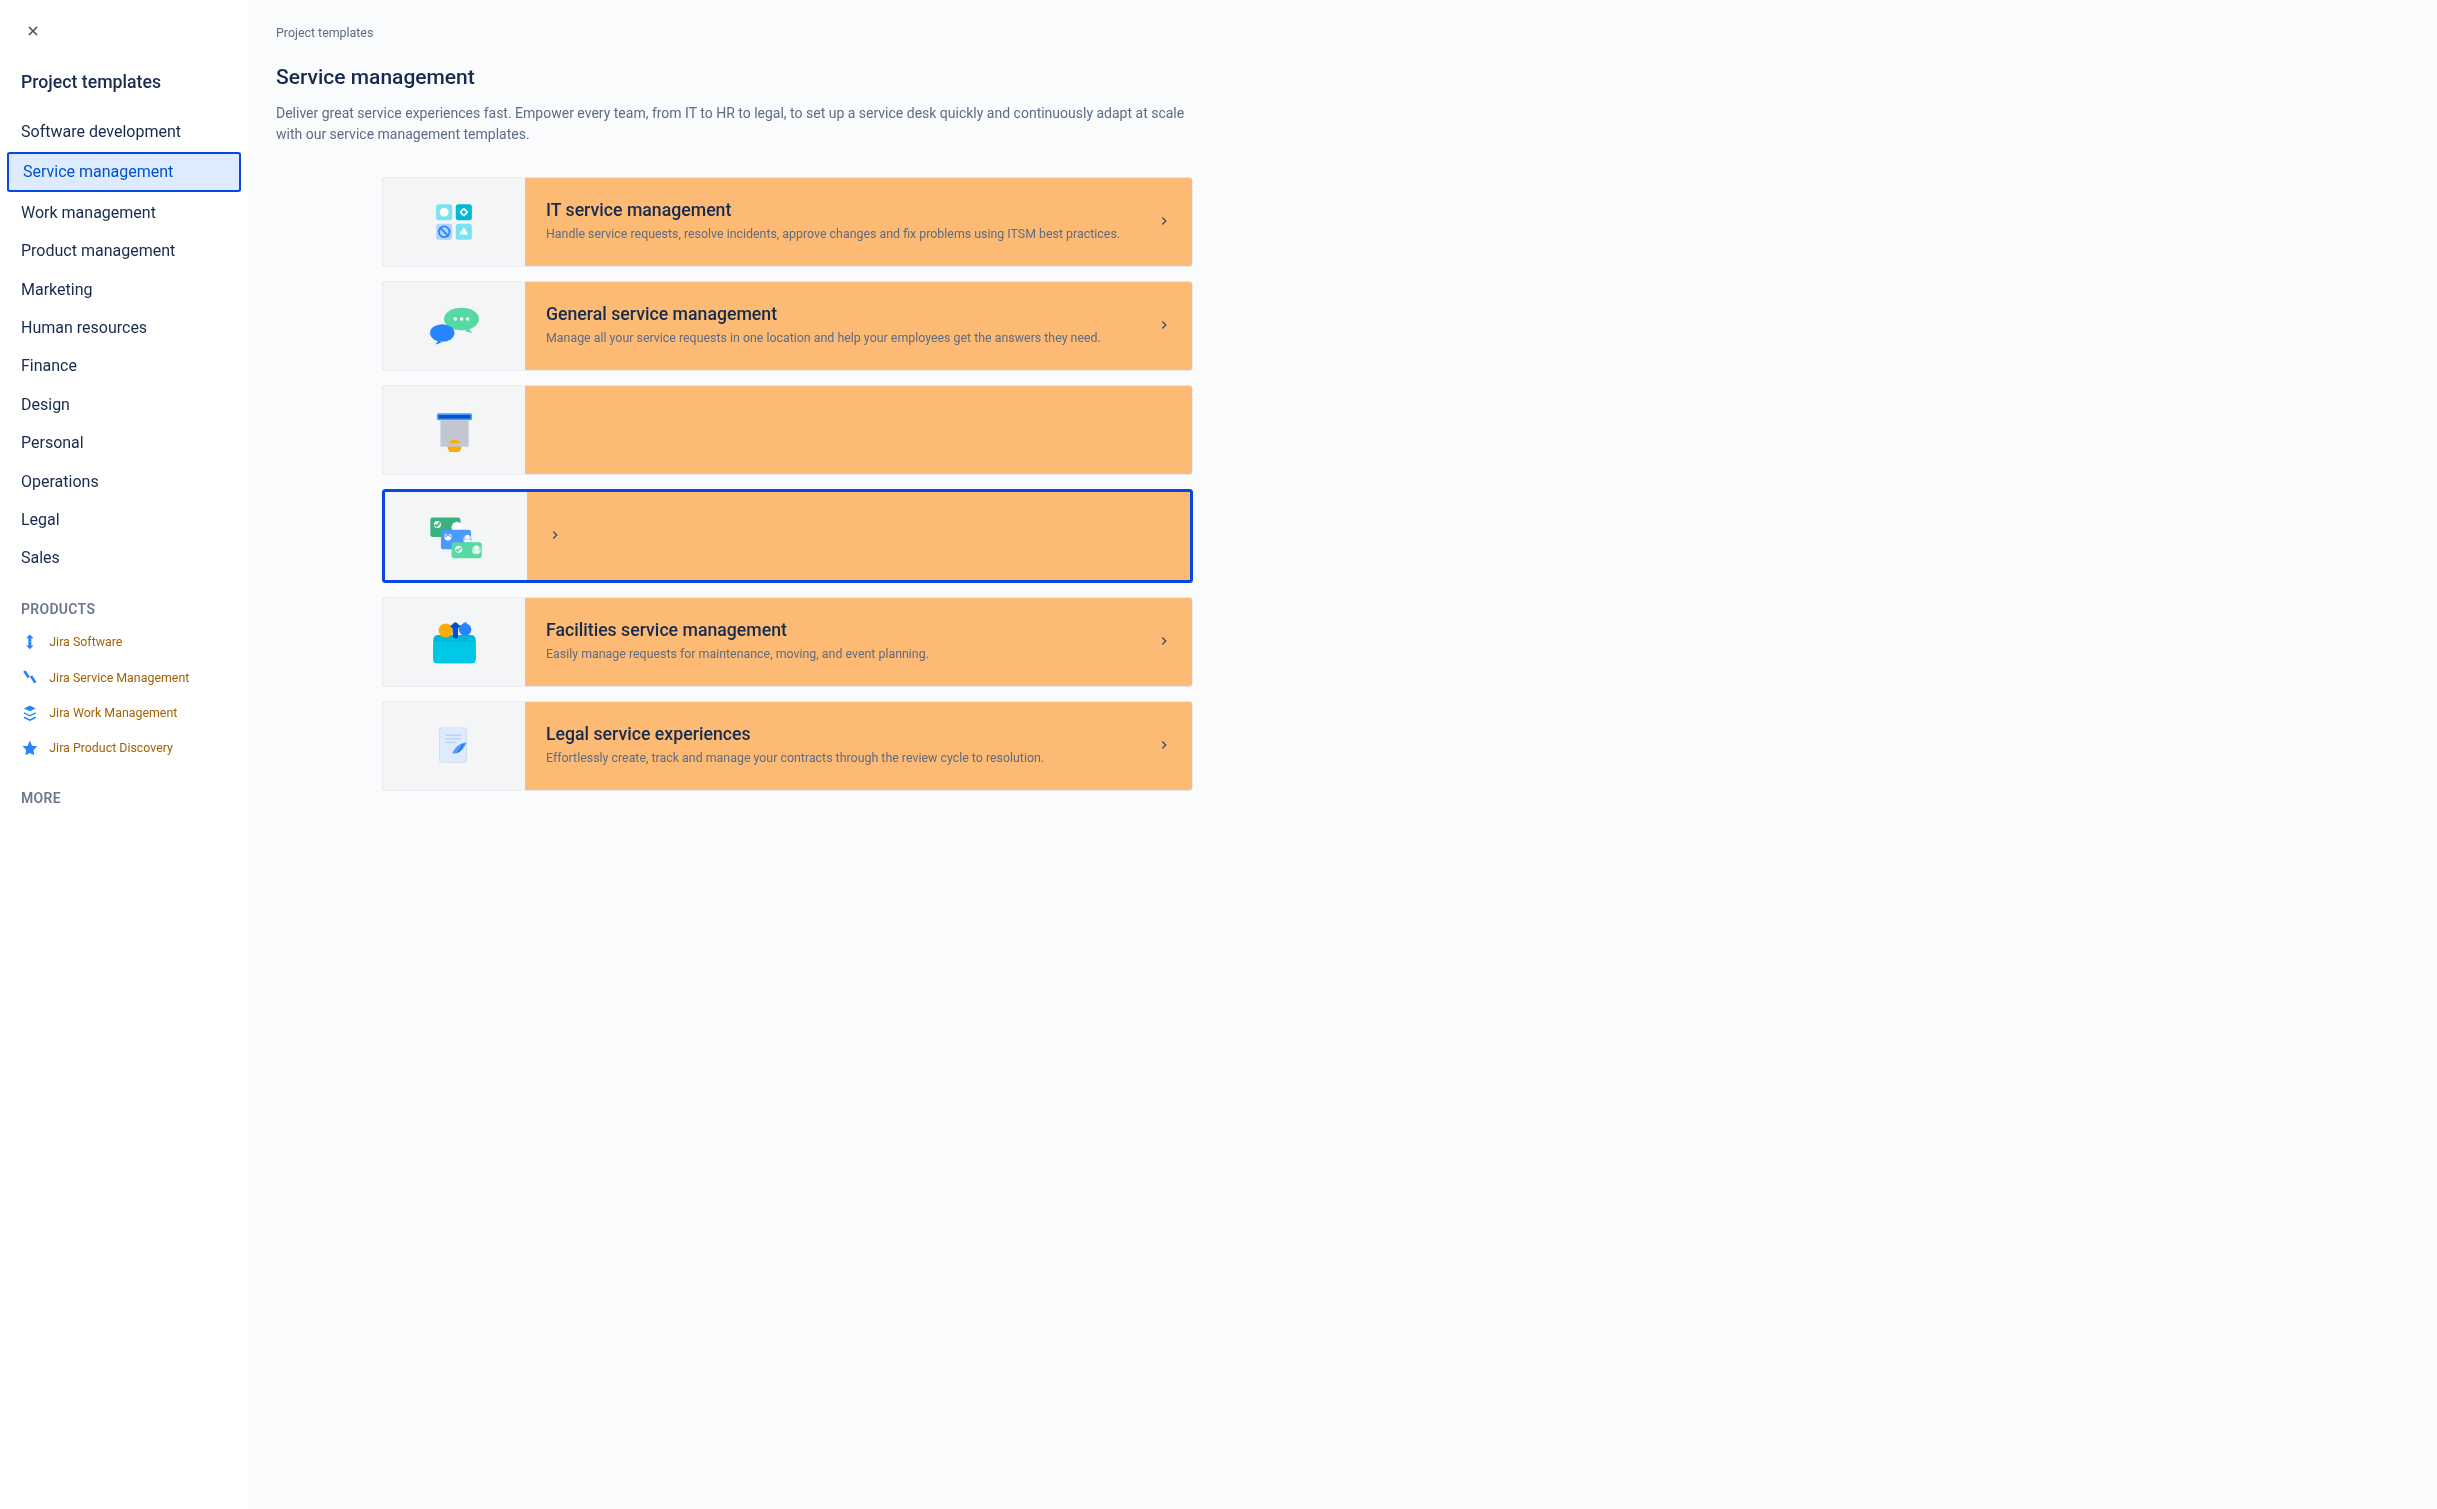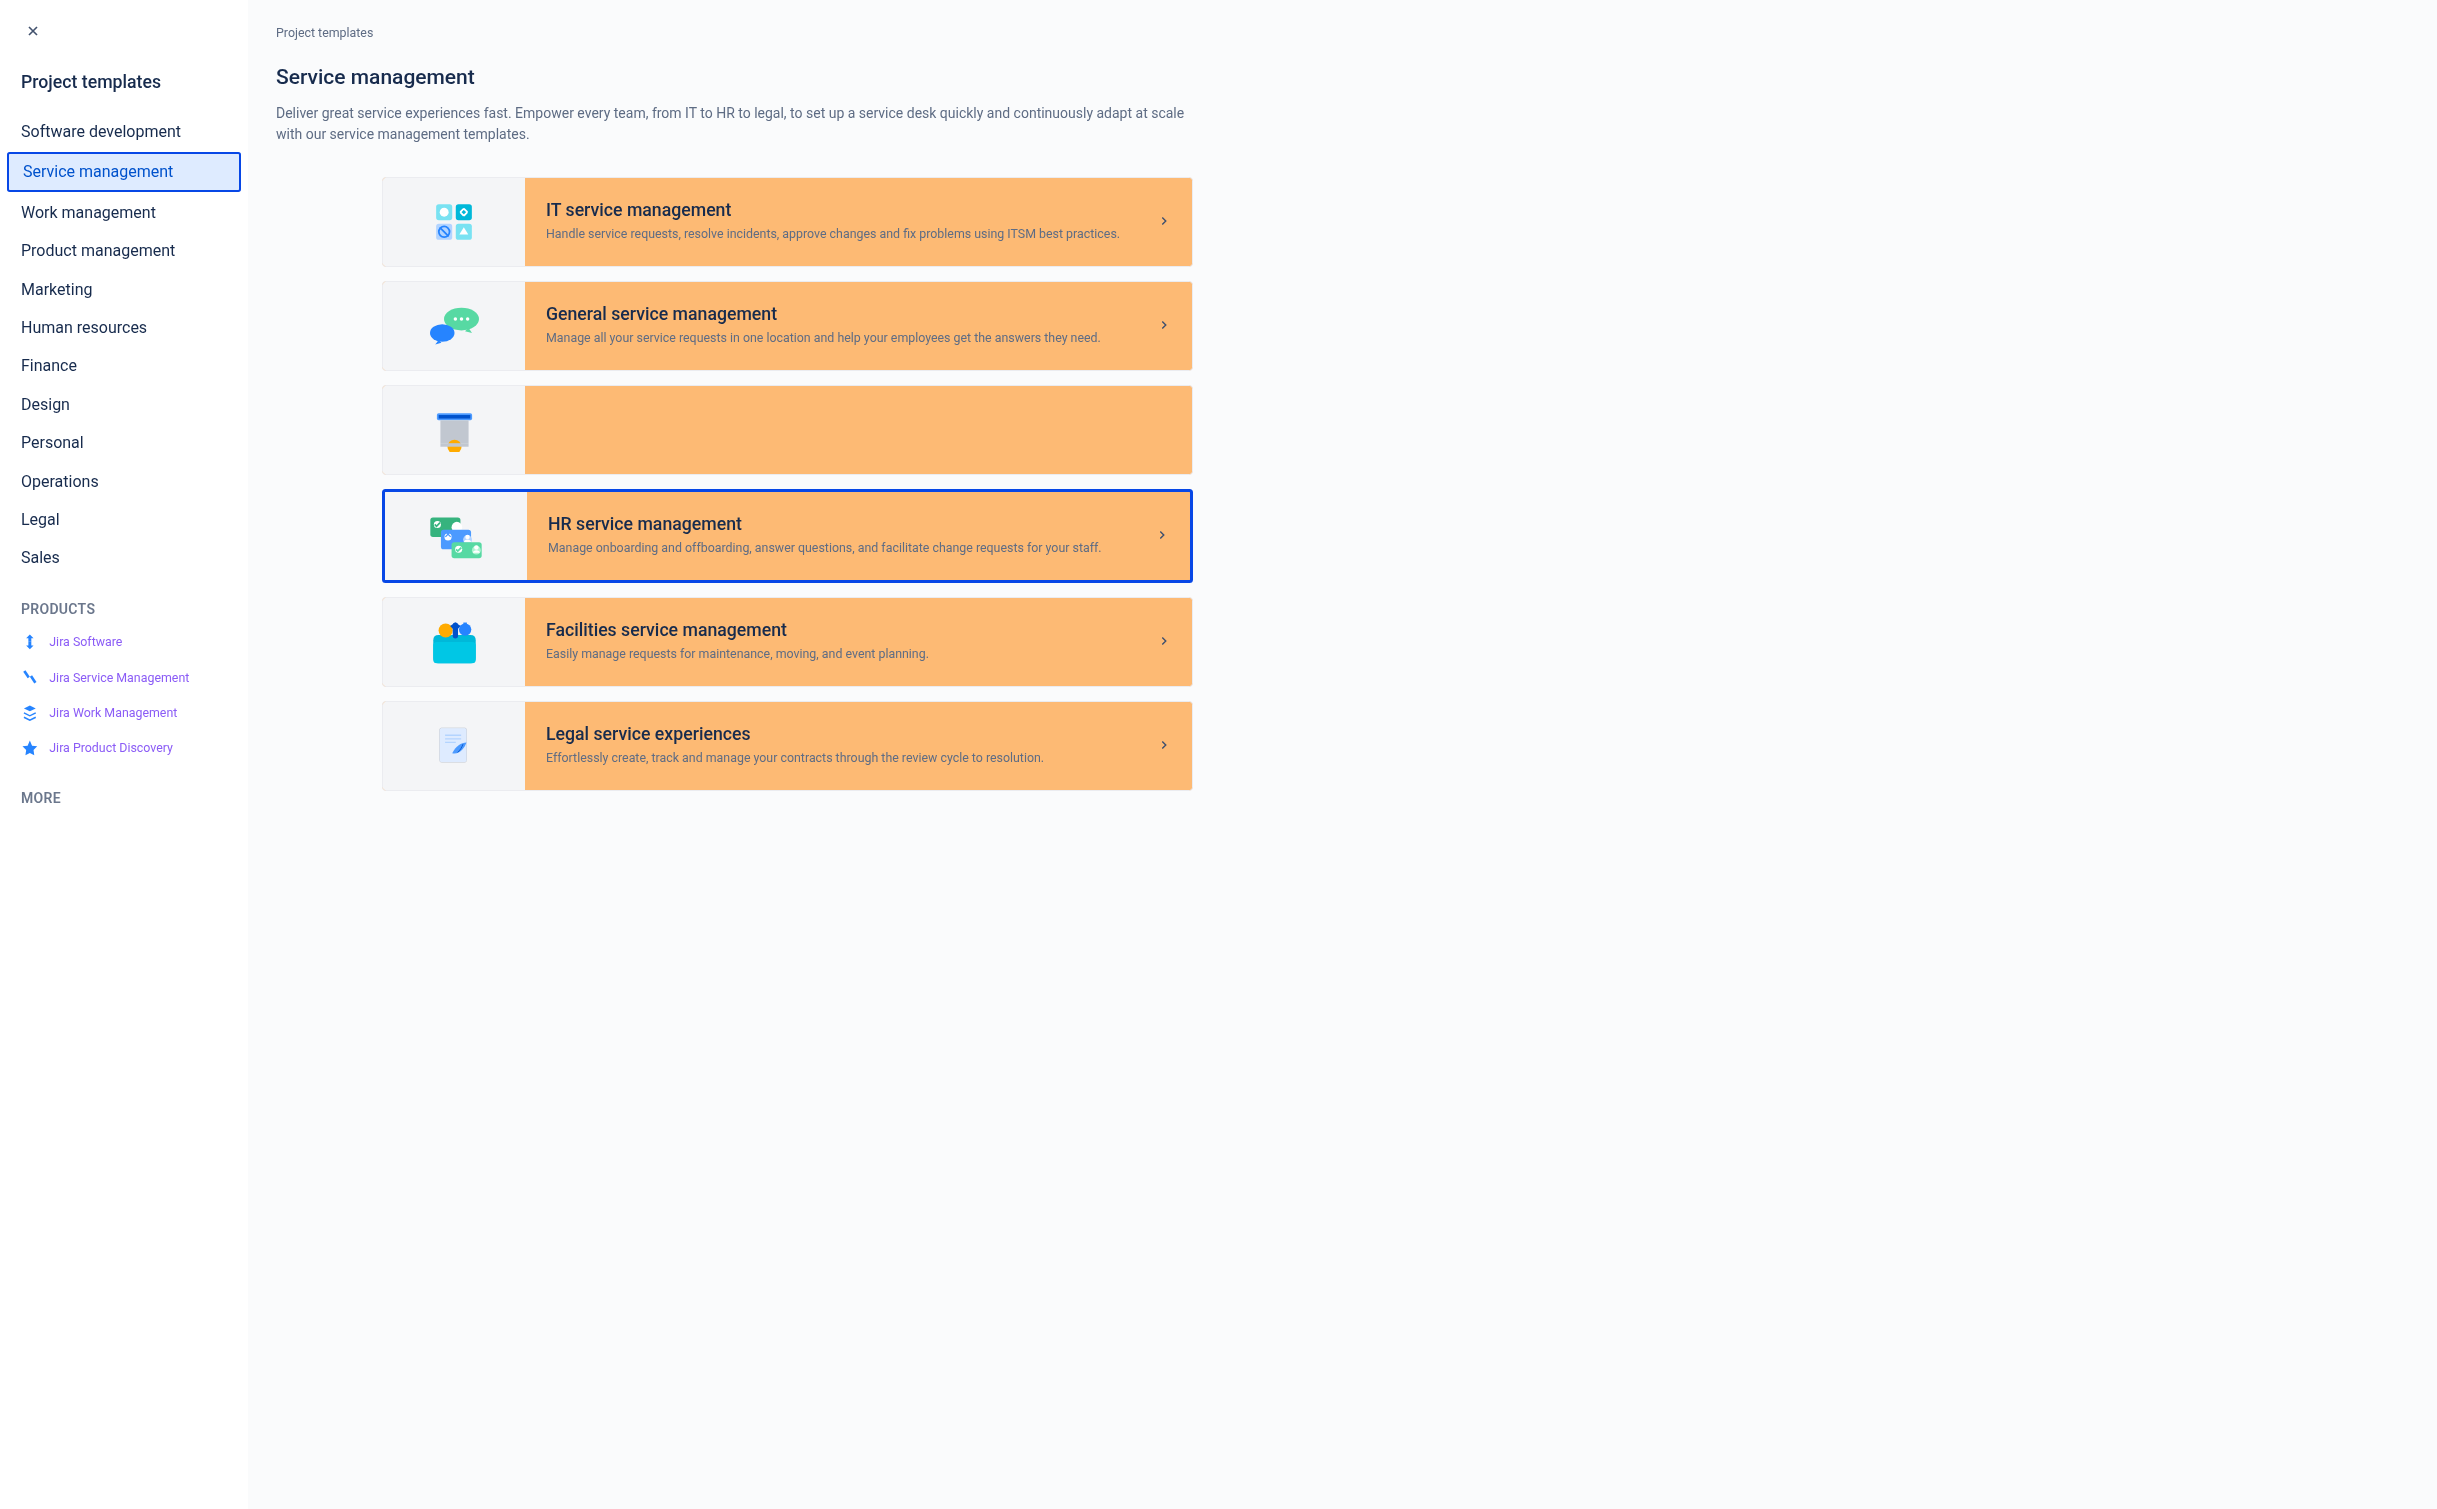--- a/index.html
+++ b/index.html
@@ -52,21 +52,21 @@
       margin-top: 25px;
       margin-bottom: 7px;
       letter-spacing: 0.3px;
     }
     .product-item {
       display: flex;
       align-items: center;
       gap: 10.6px;
       padding: 8.8px 14px;
       cursor: pointer;
-      color: #8b5cf6;
+      color: #a16207;
     }
     .product-icon {
       width: 17.7px;
       height: 17.7px;
       display: flex;
       align-items: center;
       justify-content: center;
     }
     .main {
       flex: 1;
@@ -284,24 +284,20 @@
               <path d="M44 34c0-2 2-3 4-3s4 1 4 3" fill="#fff"></path>
               <rect x="30" y="34" width="34" height="18" rx="3" fill="#57d9a3"></rect>
               <circle cx="38" cy="42" r="4" fill="#fff"></circle>
               <path d="M35 42l2 2 4-4" stroke="#57d9a3" stroke-width="2" fill="none"></path>
               <circle cx="58" cy="43" r="5" fill="#abf5d1"></circle>
               <circle cx="58" cy="40" r="2.5" fill="#fff"></circle>
               <path d="M54 46c0-2 2-3 4-3s4 1 4 3" fill="#fff"></path>
             </svg>
           </div>
           <div class="template-content">
-            <div class="template-text">
-              <div class="template-title">HR service management</div>
-              <div class="template-description">Manage onboarding and offboarding, answer questions, and facilitate change requests for your staff.</div>
-            </div>
             <span class="chevron"><svg width="14" height="14" viewBox="0 0 24 24" fill="none" stroke="currentColor" stroke-width="2.5">
                 <path d="M9 18l6-6-6-6"></path>
               </svg></span>
           </div>
         </div>
         <div class="template-card">
           <div class="template-illustration">
             <svg width="57" height="46" viewBox="0 0 64 52">
               <path d="M8 24 Q8 18 14 18 L50 18 Q56 18 56 24 L56 44 Q56 50 50 50 L14 50 Q8 50 8 44 Z" fill="#00b8d9"></path>
               <rect x="8" y="26" width="48" height="24" rx="4" fill="#00c7e5"></rect>

